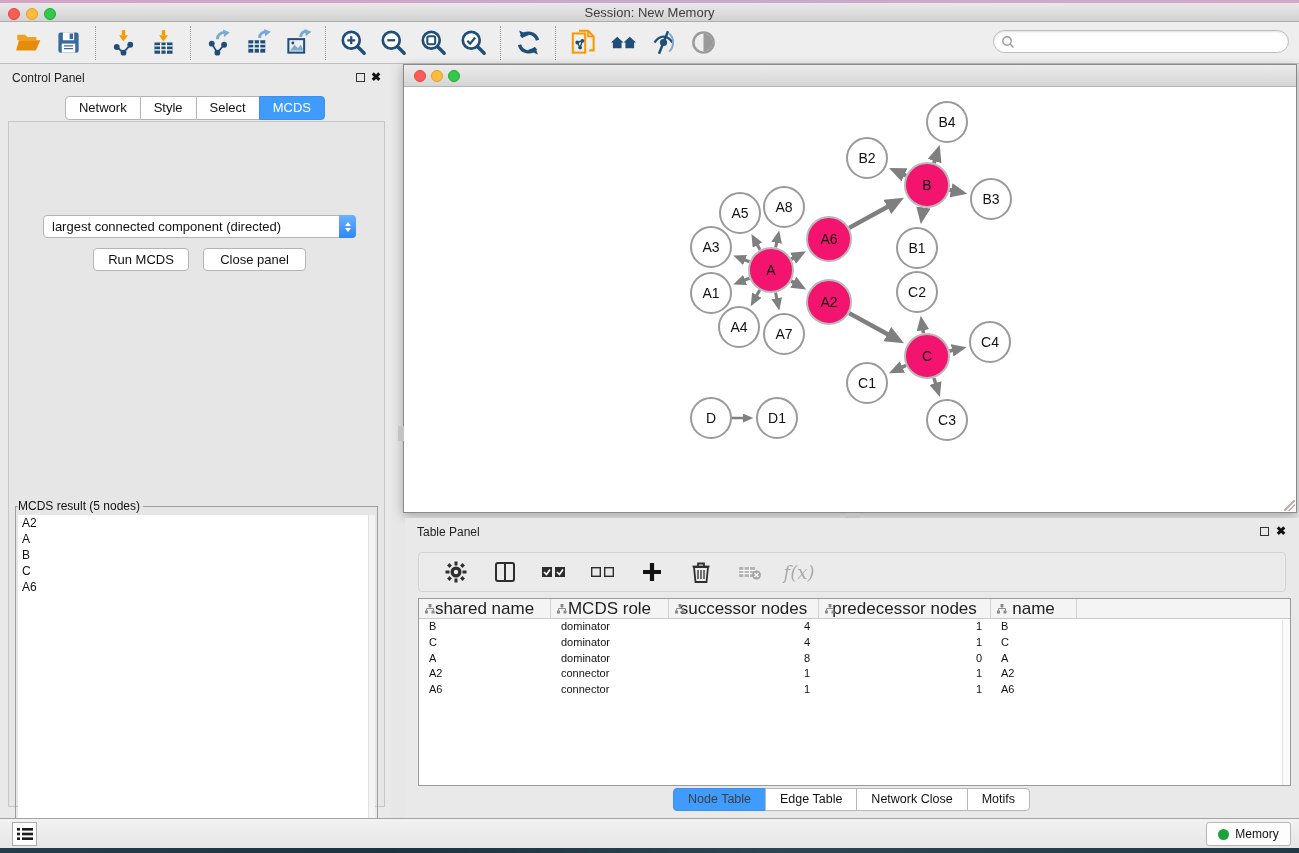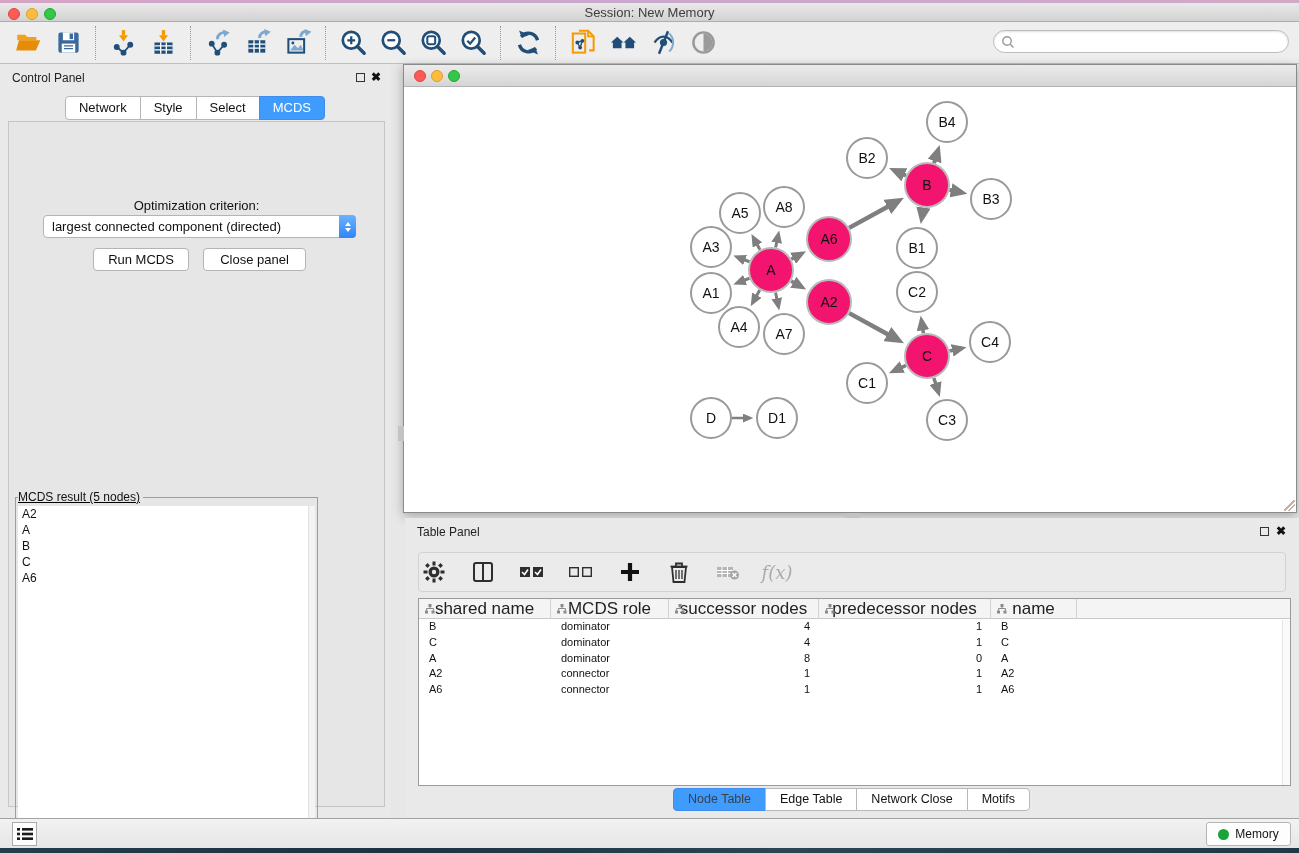--- a/index.html
+++ b/index.html
@@ -62,22 +62,22 @@
     border-bottom:4px solid #fff; }
   .arr-dn { width:0; height:0; border-left:3.5px solid transparent; border-right:3.5px solid transparent;
     border-top:4px solid #fff; }
   .cp-btn { position:absolute; top:126px; height:23px; background:#fff;
     border:1px solid #b4b4b4; border-radius:4px; font-size:13px; color:#111;
     display:flex; align-items:center; justify-content:center;
     font-family:"Liberation Sans", sans-serif; }
   #run-btn { left:84px; width:96px; }
   #close-btn { left:194px; width:103px; }
 
-  #mcds-fieldset { position:absolute; left:6px; top:368px; width:303px; height:345px;
-    border:1px solid #9d9d9d;text-decoration:underline; }
+  #mcds-fieldset { position:absolute; left:6px; top:377px; width:363px; height:345px;
+    border:1px solid #9d9d9d; }
   #mcds-fieldset legend { font-size:12px; color:#111; margin-left:2px; padding:0 3px 0 0; }
   #mcds-list-wrap { position:absolute; left:2px; right:2px; top:2px; bottom:2px; background:#fff; }
   #mcds-scroll { position:absolute; right:0; top:0; bottom:0; width:7px; background:#f4f4f4;
     border-left:1px solid #e2e2e2; }
   .mitem { font-size:12px; line-height:16px; padding-left:4px; color:#111; }
 
   
   #net-window { position:absolute; left:403px; top:64px; width:894px; height:449px;
     background:#fff; border:1px solid #8a8a8a; box-shadow:0 3px 10px rgba(0,0,0,.28); }
   #net-titlebar { position:absolute; left:0; top:0; right:0; height:22px;
@@ -92,21 +92,21 @@
     background:linear-gradient(135deg,transparent 45%,#c9b0a8 45%,#c9b0a8 55%,transparent 55%,transparent 65%,#c9b0a8 65%,#c9b0a8 75%,transparent 75%); }
   .splitter-v { position:absolute; left:398px; top:426px; width:6px; height:15px; background:#c3c3c3; }
   .splitter-h { position:absolute; left:845px; top:513px; width:15px; height:5px; background:#c3c3c3; }
 
   
   #table-panel { position:absolute; left:405px; top:518px; width:894px; height:300px;
     background:#e9e9e9; }
   #tp-float{ right:30px; } #tp-close{ right:13px; }
   #tp-toolbar { position:absolute; left:13px; top:34px; width:868px; height:40px;
     background:#ebebeb; border:1px solid #d2d2d2; border-radius:4px;
-    display:flex; align-items:center; padding-left:0; gap:19px; }
+    display:flex; align-items:center; padding-left:22px; gap:19px; }
   .tpbtn { width:30px; height:30px; display:flex; align-items:center; justify-content:center; }
   #fx-label { font-size:18px; color:#aaa; font-family:"DejaVu Serif", serif; font-style:italic; }
 
   #grid { position:absolute; left:13px; top:80px; width:873px; height:188px;
     background:#fff; border:1px solid #9b9b9b; }
   #grid-header { display:flex; height:20px; background:#f4f4f4; border-bottom:1px solid #c9c9c9; }
   .gh { position:relative; height:20px; border-right:1px solid #d2d2d2;
     font-size:17px; color:#222; display:flex; align-items:center; justify-content:center; }
   .gh svg.tree { position:absolute; left:6px; top:5px; width:10px; height:10px; }
   .gh.fill { flex:1; border-right:none; }
@@ -290,21 +290,20 @@
 </div>
 
 <div id="control-panel">
   <div class="panel-head">
     <span class="ptitle">Control Panel</span>
     <span class="float-ic" id="cp-float"></span>
     <span class="close-ic" id="cp-close">✖</span>
   </div>
   <div id="control-tabs"><div class="ctab">Network</div><div class="ctab">Style</div><div class="ctab">Select</div><div class="ctab sel">MCDS</div></div>
   <div id="cp-body">
-    <div id="crit-label">Optimization criterion:</div>
     <div id="criterion-select">
       <span class="val">largest connected component (directed)</span>
       <span class="stepper">
           <span class="arr-up"></span>
           <span class="arr-dn"></span>
         </span>
     </div>
     <button class="cp-btn" id="run-btn">Run MCDS</button>
     <button class="cp-btn" id="close-btn">Close panel</button>
     <fieldset id="mcds-fieldset">

